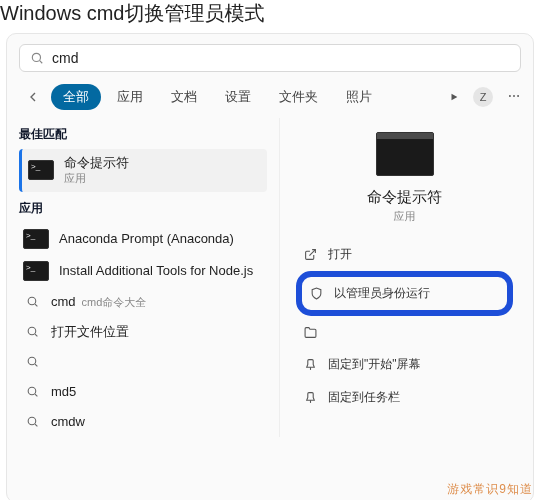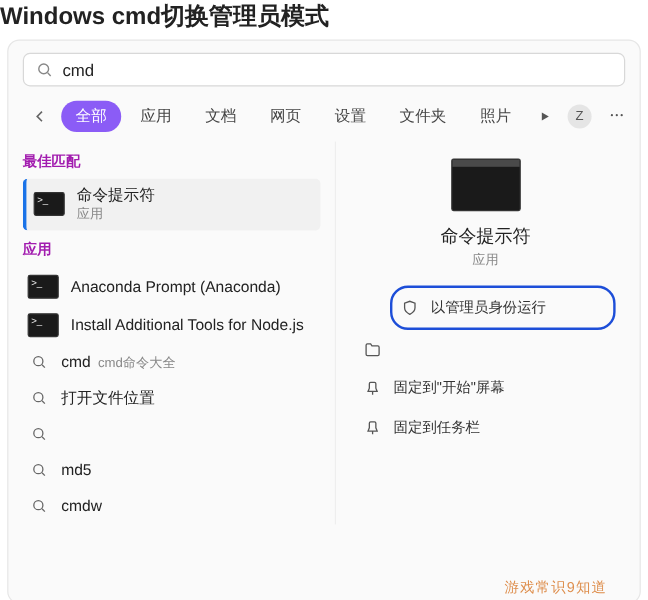--- a/index.html
+++ b/index.html
@@ -1,47 +1,47 @@
 <!DOCTYPE html>
 <html><head>
 <meta charset="utf-8">
 <style>
   * { margin: 0; padding: 0; box-sizing: border-box; font-family: "Segoe UI", "Microsoft YaHei", sans-serif; }
   body { background: #fff; width: 540px; height: 500px; overflow: hidden; color: #222; }
-  .page-title { font-size: 20px; font-weight: 700; padding: 0 10px 6px 0; }
+  .page-title { font-size: 20px; font-weight: 400; padding: 0 10px 6px 0; }
   .window { background: #fafafa; border-radius: 10px; margin: 0 6px; padding: 10px 12px 0 12px; height: 470px; position: relative; border: 1px solid #e6e6e6; }
   .search-wrap { background: #fff; border: 1px solid #d8d8d8; border-radius: 6px; display: flex; align-items: center; padding: 5px 10px; gap: 8px; }
   .search-wrap input { border: none; outline: none; flex: 1; font-size: 14px; color: #222; background: transparent; }
   .search-icon { color: #888; display: flex; }
   .tabbar { display: flex; align-items: center; gap: 4px; margin: 12px 0 8px 0; font-size: 13px; }
   .back-arrow { color: #666; padding: 4px 6px; display: flex; }
   .tab { padding: 4px 12px; border-radius: 14px; color: #444; cursor: pointer; }
-  .tab.active { background: #8b5cf6; color: #fff; font-weight: 500; }
+  .tab.active { background: #0369a1; color: #fff; font-weight: 500; }
   .tabbar-right { margin-left: auto; display: flex; align-items: center; gap: 14px; color: #555; }
   .avatar { width: 20px; height: 20px; border-radius: 50%; background: #e5e5e5; color: #555; font-size: 11px; display: flex; align-items: center; justify-content: center; }
   .columns { display: flex; gap: 0; margin-top: 4px; }
   .col-left { width: 260px; padding-right: 12px; }
   .col-right { flex: 1; padding: 6px 8px 0 16px; border-left: 1px solid #eee; }
-  .section-h { font-size: 12px; font-weight: 600; color: #a21caf; margin: 8px 0 6px 0; }
+  .section-h { font-size: 12px; font-weight: 600; color: #0f172a; margin: 8px 0 6px 0; }
   .result-row { display: flex; align-items: center; gap: 10px; padding: 6px 4px; border-radius: 4px; cursor: pointer; }
   .result-row.selected { background: #f1f1f1; border-left: 3px solid #1a73e8; padding-left: 6px; }
   .result-title { font-size: 13px; font-weight: 500; color: #222; line-height: 1.2; }
   .result-sub { font-size: 11px; color: #888; }
   .app-icon { width: 26px; height: 20px; background: #1a1a1a; border: 1px solid #333; border-radius: 2px; flex-shrink: 0; position: relative; }
   .app-icon::after { content: ">_"; color: #eee; font-size: 8px; position: absolute; left: 2px; top: 1px; }
   .web-icon { width: 18px; height: 18px; flex-shrink: 0; color: #666; display: flex; align-items: center; justify-content: center; }
   .preview-hero { text-align: center; padding: 8px 0 14px 0; }
   .preview-thumb { width: 58px; height: 44px; background: #1a1a1a; border: 1px solid #333; margin: 0 auto 12px auto; border-radius: 2px; position: relative; }
   .preview-thumb::before { content: ""; position: absolute; top: 0; left: 0; right: 0; height: 6px; background: #4a4a4a; }
   .preview-title { font-size: 15px; font-weight: 500; color: #222; }
   .preview-sub { font-size: 11px; color: #888; margin-top: 2px; }
   .action-row { display: flex; align-items: center; gap: 10px; padding: 8px 6px; font-size: 12px; color: #333; cursor: pointer; border-radius: 4px; }
-  .action-row.highlight { border: 2px solid #1d4ed8; border-radius: 15px; margin-left: 29px; }
+  .action-row.highlight { border: 6px solid #1d4ed8; border-radius: 15px; }
   .action-icon { width: 16px; height: 16px; color: #555; display: flex; align-items: center; justify-content: center; flex-shrink: 0; }
-  .watermark { position: absolute; bottom: 4px; right: 27px; font-size: 12px; color: #d97b2e; opacity: 0.85; letter-spacing: 1px; }
+  .watermark { position: absolute; bottom: 4px; right: 0; font-size: 12px; color: #d97b2e; opacity: 0.85; letter-spacing: 1px; }
   .see-more { font-size: 11px; color: #888; margin-left: 6px; }
 </style>
 </head>
 <body>
 
 <div class="page-title">Windows cmd切换管理员模式</div>
 
 <div class="window">
 
   <div class="search-wrap">
@@ -56,21 +56,20 @@
 
   <div class="tabbar">
     <span class="back-arrow">
       <svg width="16" height="16" viewBox="0 0 24 24" fill="none" stroke="currentColor" stroke-width="2">
           <polyline points="15 18 9 12 15 6"></polyline>
         </svg>
     </span>
     <span class="tab active">全部</span>
     <span class="tab">应用</span>
     <span class="tab">文档</span>
-    <span class="tab">网页</span>
     <span class="tab">设置</span>
     <span class="tab">文件夹</span>
     <span class="tab">照片</span>
     <div class="tabbar-right">
       <span>
         <svg width="10" height="10" viewBox="0 0 24 24" fill="currentColor">
             <polygon points="6,4 20,12 6,20"></polygon>
           </svg>
       </span>
       <span class="avatar">Z</span>
@@ -153,20 +152,30 @@
 
     </div>
 
     <div class="col-right">
       <div class="preview-hero">
         <div class="preview-thumb"></div>
         <div class="preview-title">命令提示符</div>
         <div class="preview-sub">应用</div>
       </div>
 
+      <div class="action-row">
+        <span class="action-icon">
+            <svg width="13" height="13" viewBox="0 0 24 24" fill="none" stroke="currentColor" stroke-width="2">
+              <path d="M18 13v6a2 2 0 0 1-2 2H5a2 2 0 0 1-2-2V8a2 2 0 0 1 2-2h6"></path>
+              <polyline points="15 3 21 3 21 9"></polyline>
+              <line x1="10" y1="14" x2="21" y2="3"></line>
+            </svg>
+          </span>
+        <span>打开</span>
+      </div>
       <div class="action-row highlight">
         <span class="action-icon">
             <svg width="13" height="13" viewBox="0 0 24 24" fill="none" stroke="currentColor" stroke-width="2">
               <path d="M12 22s8-4 8-10V5l-8-3-8 3v7c0 6 8 10 8 10z"></path>
             </svg>
           </span>
         <span>以管理员身份运行</span>
       </div>
       <div class="action-row">
         <span class="action-icon">

